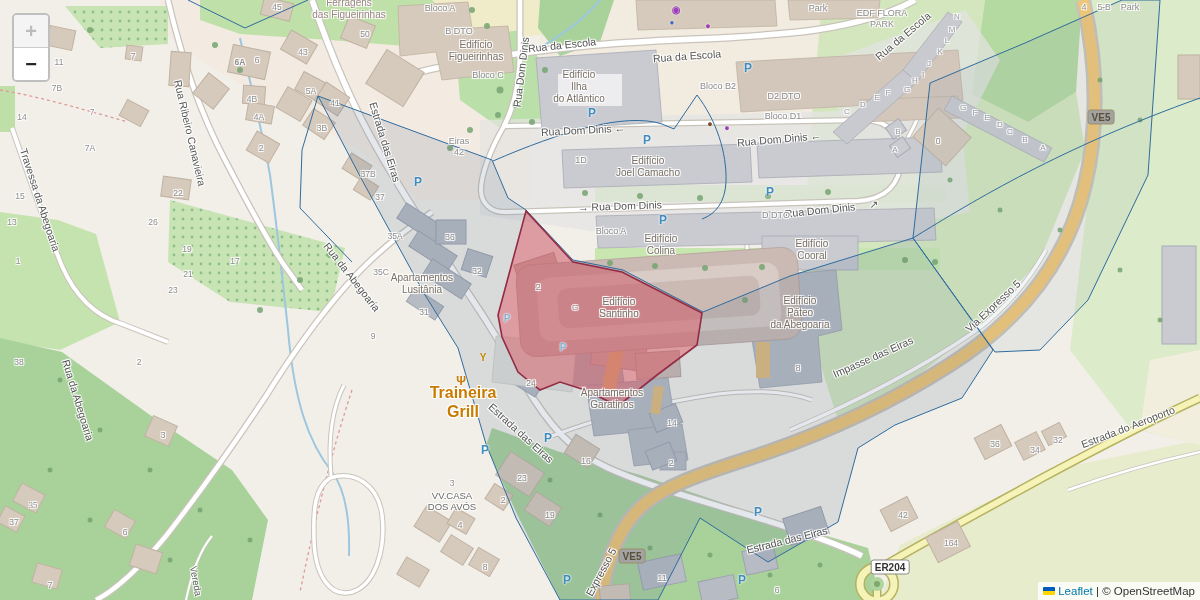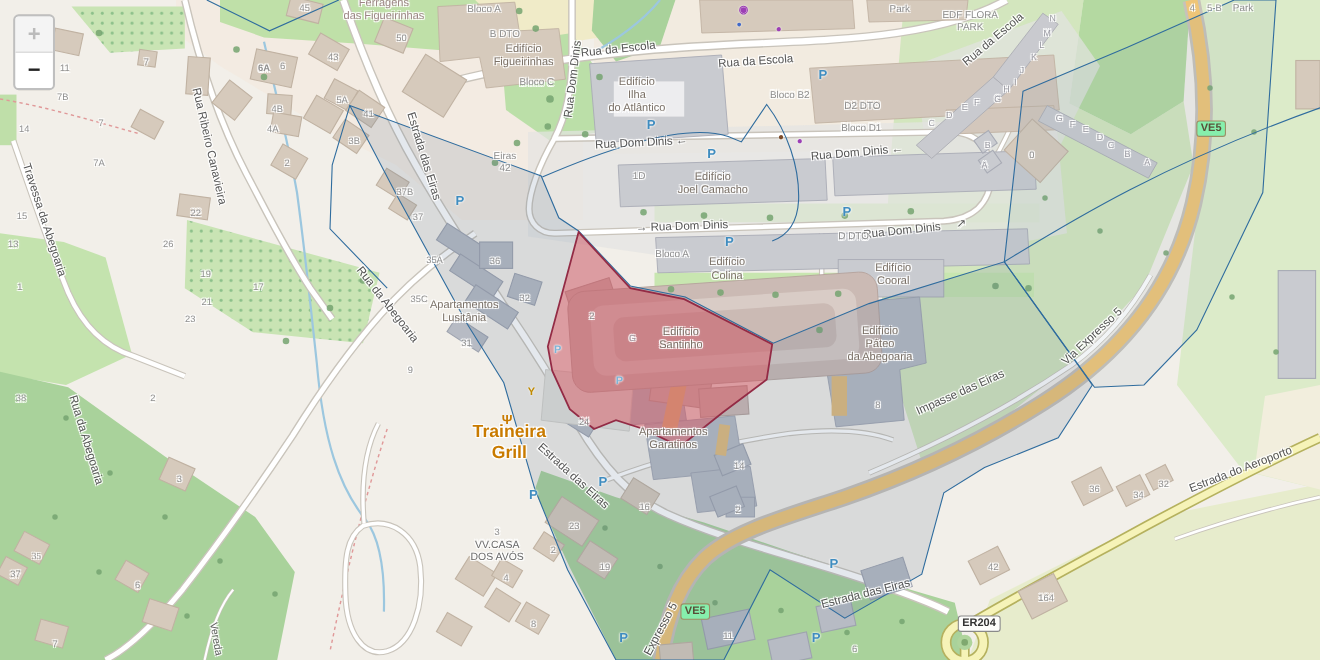--- a/index.html
+++ b/index.html
@@ -20,21 +20,21 @@
   .poi{font-size:16px;color:#C97B00;font-weight:bold;}
   .retail{font-size:10px;color:#9c8585;}
   .dk{font-size:9.5px;color:#6a6a6a;}
   .pp{position:absolute;transform:translate(-50%,-50%);font-weight:bold;font-size:12px;color:#3F8CBF;
       text-shadow:0 0 2px #fff,0 0 2px #fff;}
   .pp.sm{font-size:10px;color:#7FB3D5;}
   .poii{position:absolute;transform:translate(-50%,-50%);font-weight:bold;
        text-shadow:0 0 2px #fff;}
   .shield{position:absolute;transform:translate(-50%,-50%);border:1.5px solid;border-radius:3px;
       font-size:10px;font-weight:bold;padding:0 3px;line-height:13px;}
-  .shield.tan{background:#86efac;border-color:#9C8F66;color:#584F38;}
+  .shield.tan{background:#a3a3a3;border-color:#9C8F66;color:#584F38;}
   .shield.white{background:#FDFDFB;border-color:#8a8a8a;color:#333;}
   #zoomctl{position:absolute;left:12px;top:13px;width:34px;border:2px solid rgba(0,0,0,.25);
       border-radius:5px;overflow:hidden;background:#fff;}
   #zoomctl .zb{width:34px;height:32px;display:flex;align-items:center;justify-content:center;
       font:bold 20px "Liberation Sans",sans-serif;background:#fff;cursor:pointer;user-select:none;}
   #zoomctl .zb.in{color:#bbb;border-bottom:1px solid #ccc;background:#f4f4f4;}
   #zoomctl .zb.out{color:#222;}
   #attrib{position:absolute;right:0;bottom:0;background:rgba(255,255,255,.8);
       font-size:11.5px;color:#333;padding:2px 5px;line-height:14px;}
   #attrib a{color:#0078A8;text-decoration:none;}
@@ -365,21 +365,21 @@
       <div class="lbl num" style="left: 22px; top: 117px; --r: 0deg;">14</div>
       <div class="lbl num" style="left: 92px; top: 112px; --r: 0deg;">7</div>
       <div class="lbl num" style="left: 90px; top: 148px; --r: 0deg;">7A</div>
       <div class="lbl num" style="left: 178px; top: 193px; --r: 0deg;">22</div>
       <div class="lbl num" style="left: 277px; top: 7px; --r: 0deg;">45</div>
       <div class="lbl num" style="left: 365px; top: 34px; --r: 0deg;">50</div>
       <div class="lbl num" style="left: 303px; top: 52px; --r: 0deg;">43</div>
       <div class="lbl num" style="left: 240px; top: 62px; font-weight: bold; --r: 0deg;">6A</div>
       <div class="lbl num" style="left: 257px; top: 60px; --r: 0deg;">6</div>
       <div class="lbl num" style="left: 252px; top: 99px; --r: 0deg;">4B</div>
-      <div class="lbl num" style="left: 248px; top: 117px; --r: 0deg;">4A</div>
+      <div class="lbl num" style="left: 259px; top: 117px; --r: 0deg;">4A</div>
       <div class="lbl num" style="left: 311px; top: 91px; --r: 0deg;">5A</div>
       <div class="lbl num" style="left: 335px; top: 103px; --r: 0deg;">41</div>
       <div class="lbl num" style="left: 261px; top: 148px; --r: 0deg;">2</div>
       <div class="lbl num" style="left: 322px; top: 128px; --r: 0deg;">3B</div>
       <div class="lbl num" style="left: 368px; top: 174px; --r: 0deg;">37B</div>
       <div class="lbl num" style="left: 380px; top: 197px; --r: 0deg;">37</div>
       <div class="lbl num" style="left: 395px; top: 236px; --r: 0deg;">35A</div>
       <div class="lbl num" style="left: 381px; top: 272px; --r: 0deg;">35C</div>
       <div class="lbl num" style="left: 450px; top: 237px; --r: 0deg;">36</div>
       <div class="lbl num" style="left: 477px; top: 271px; --r: 0deg;">32</div>
@@ -465,13 +465,14 @@
       <div class="shield tan" style="left: 1101px; top: 117px;">VE5</div>
       <div class="shield tan" style="left: 632px; top: 556px;">VE5</div>
       <div class="shield white" style="left: 890px; top: 567px;">ER204</div>
     </div>
 
 <div id="zoomctl">
   <div class="zb in">+</div>
   <div class="zb out">−</div>
 </div>
 
+<div id="attrib"><span class="flag"></span><a href="#">Leaflet</a><span> | </span><span>© OpenStreetMap</span></div>
 </div>
 
 </body></html>

